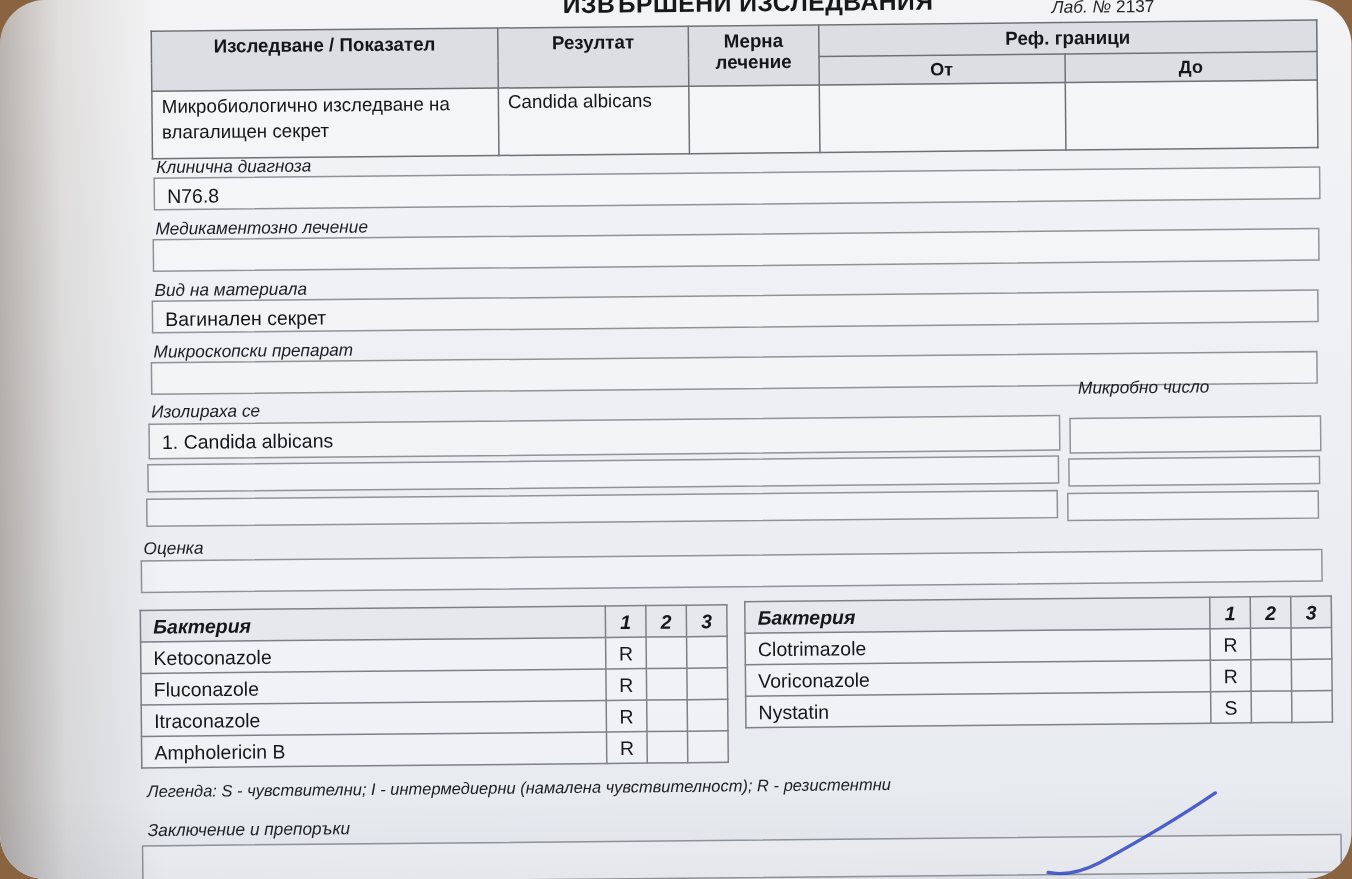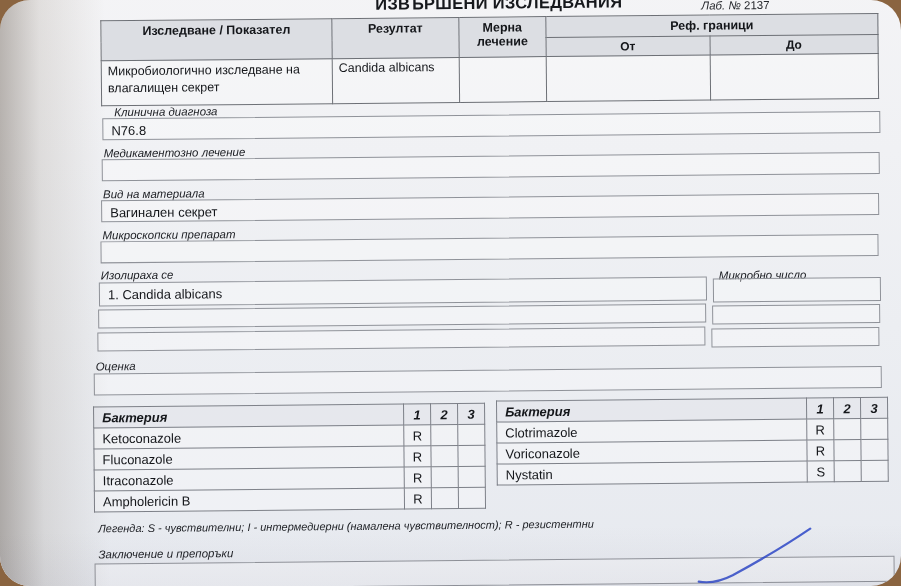--- a/index.html
+++ b/index.html
@@ -273,42 +273,42 @@
               <div>влагалищен секрет</div>
             </td>
             <td>Candida albicans</td>
             <td></td>
             <td></td>
             <td></td>
           </tr>
         </tbody>
       </table>
 
-      <div class="field-label" style="left:116px; top:103px;">Клинична диагноза</div>
+      <div class="field-label" style="left:106px; top:103px;">Клинична диагноза</div>
       <div class="field-box" style="left:104px; top:115px; width:778px; height:22px;">
         <div class="val">N76.8</div>
       </div>
 
       <div class="field-label" style="left:105px; top:144px;">Медикаментозно лечение</div>
       <div class="field-box" style="left:103px; top:156px; width:778px; height:22px;">
         <div class="val"></div>
       </div>
 
       <div class="field-label" style="left:104px; top:185px;">Вид на материала</div>
       <div class="field-box" style="left:102px; top:197px; width:778px; height:22px;">
         <div class="val">Вагинален секрет</div>
       </div>
 
       <div class="field-label" style="left:103px; top:226px;">Микроскопски препарат</div>
       <div class="field-box" style="left:101px; top:238px; width:778px; height:22px;">
         <div class="val"></div>
       </div>
 
       <div class="field-label" style="left:101px; top:266px;">Изолираха се</div>
-      <div class="field-label" style="left:719px; top:272px;">Микробно число</div>
+      <div class="field-label" style="left:719px; top:256px;">Микробно число</div>
 
       <div class="field-box" style="left:99px; top:279px; width:608px; height:24px;">
         <div class="val">1. Candida albicans</div>
       </div>
       <div class="field-box" style="left:713px; top:281px; width:168px; height:24px;">
         <div class="val"></div>
       </div>
 
       <div class="field-box" style="left:98px; top:306px; width:608px; height:19px;">
         <div class="val"></div>

